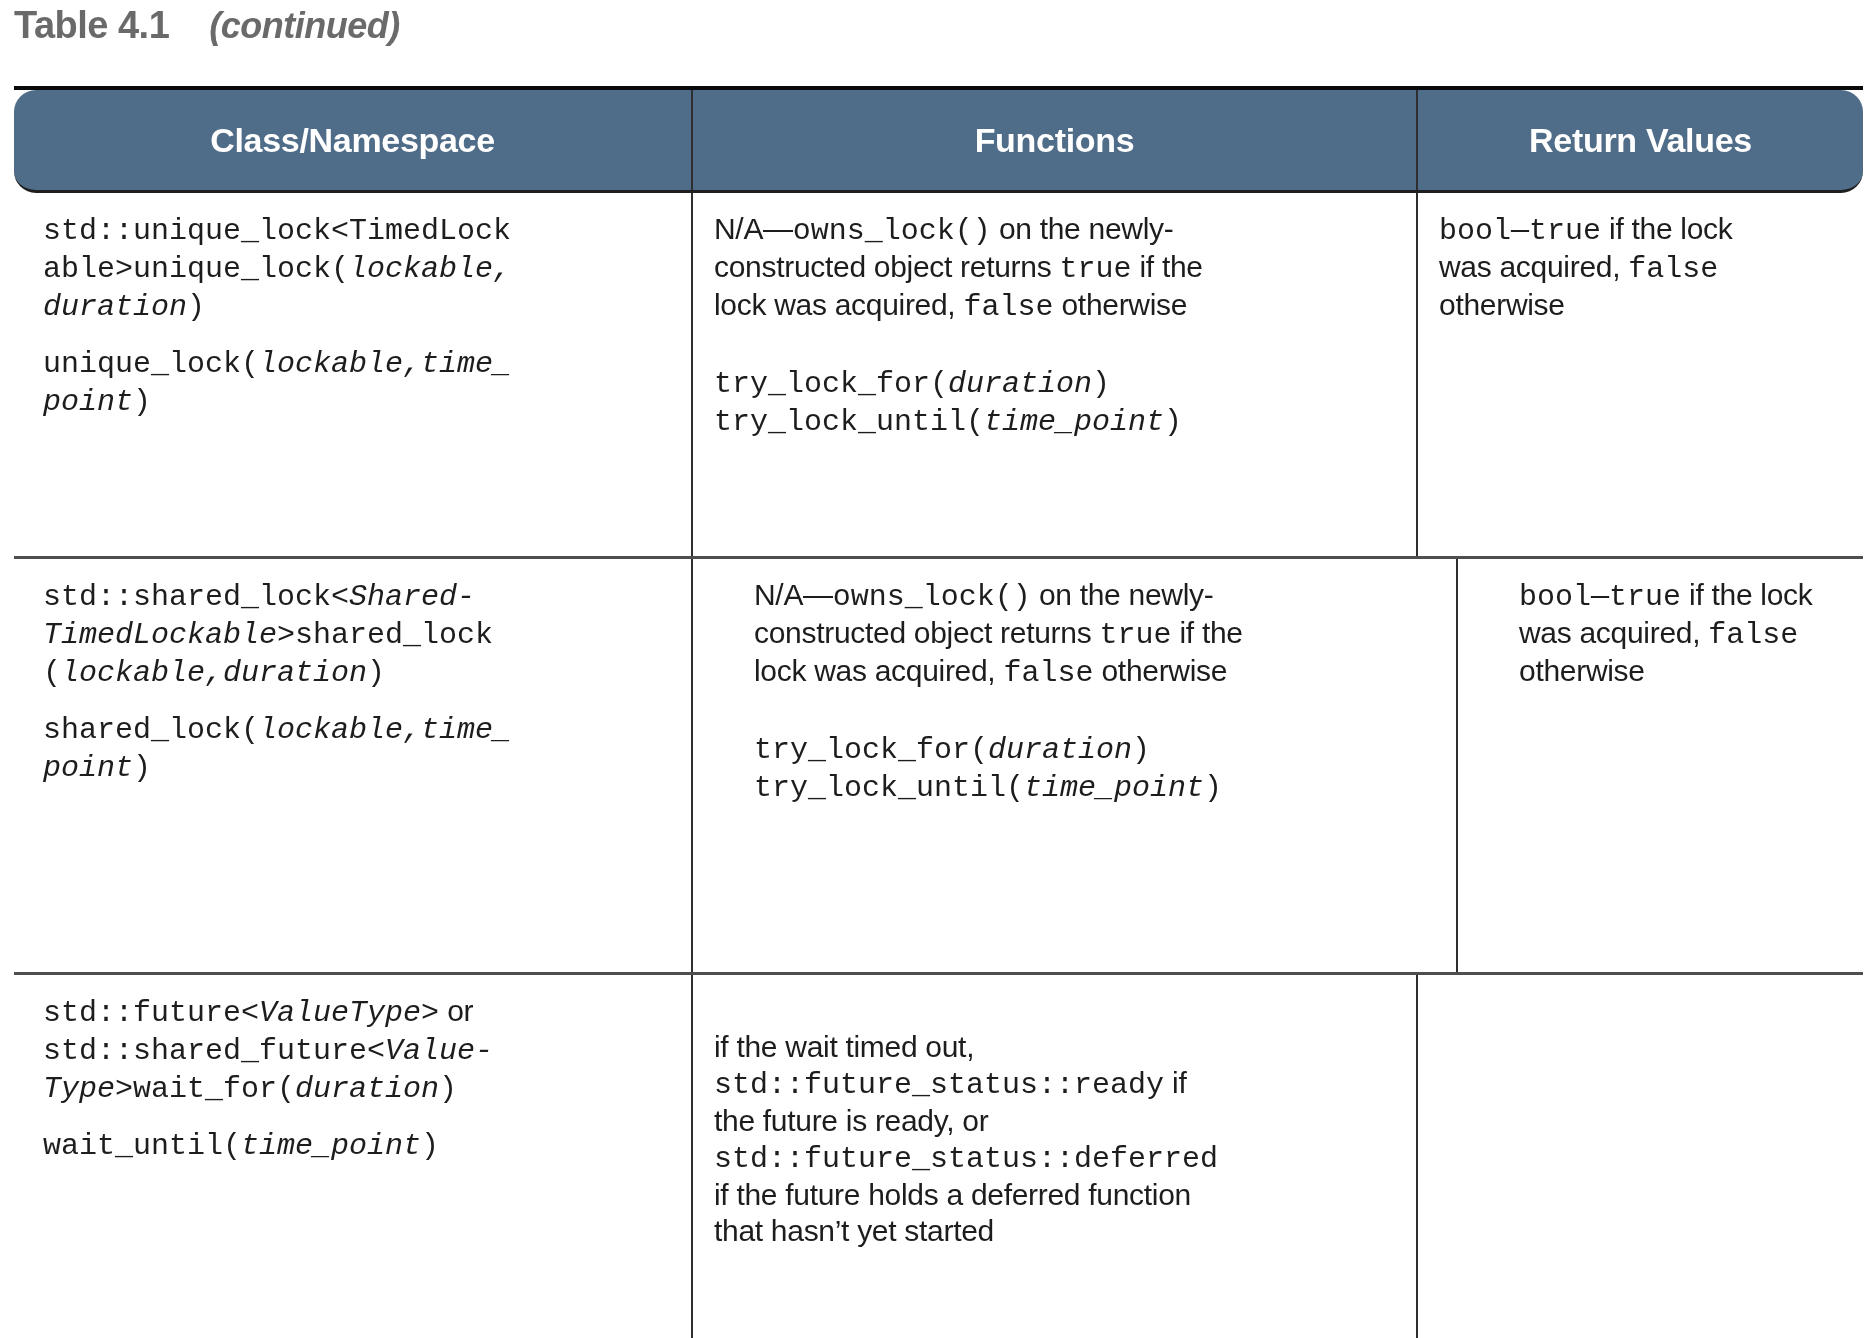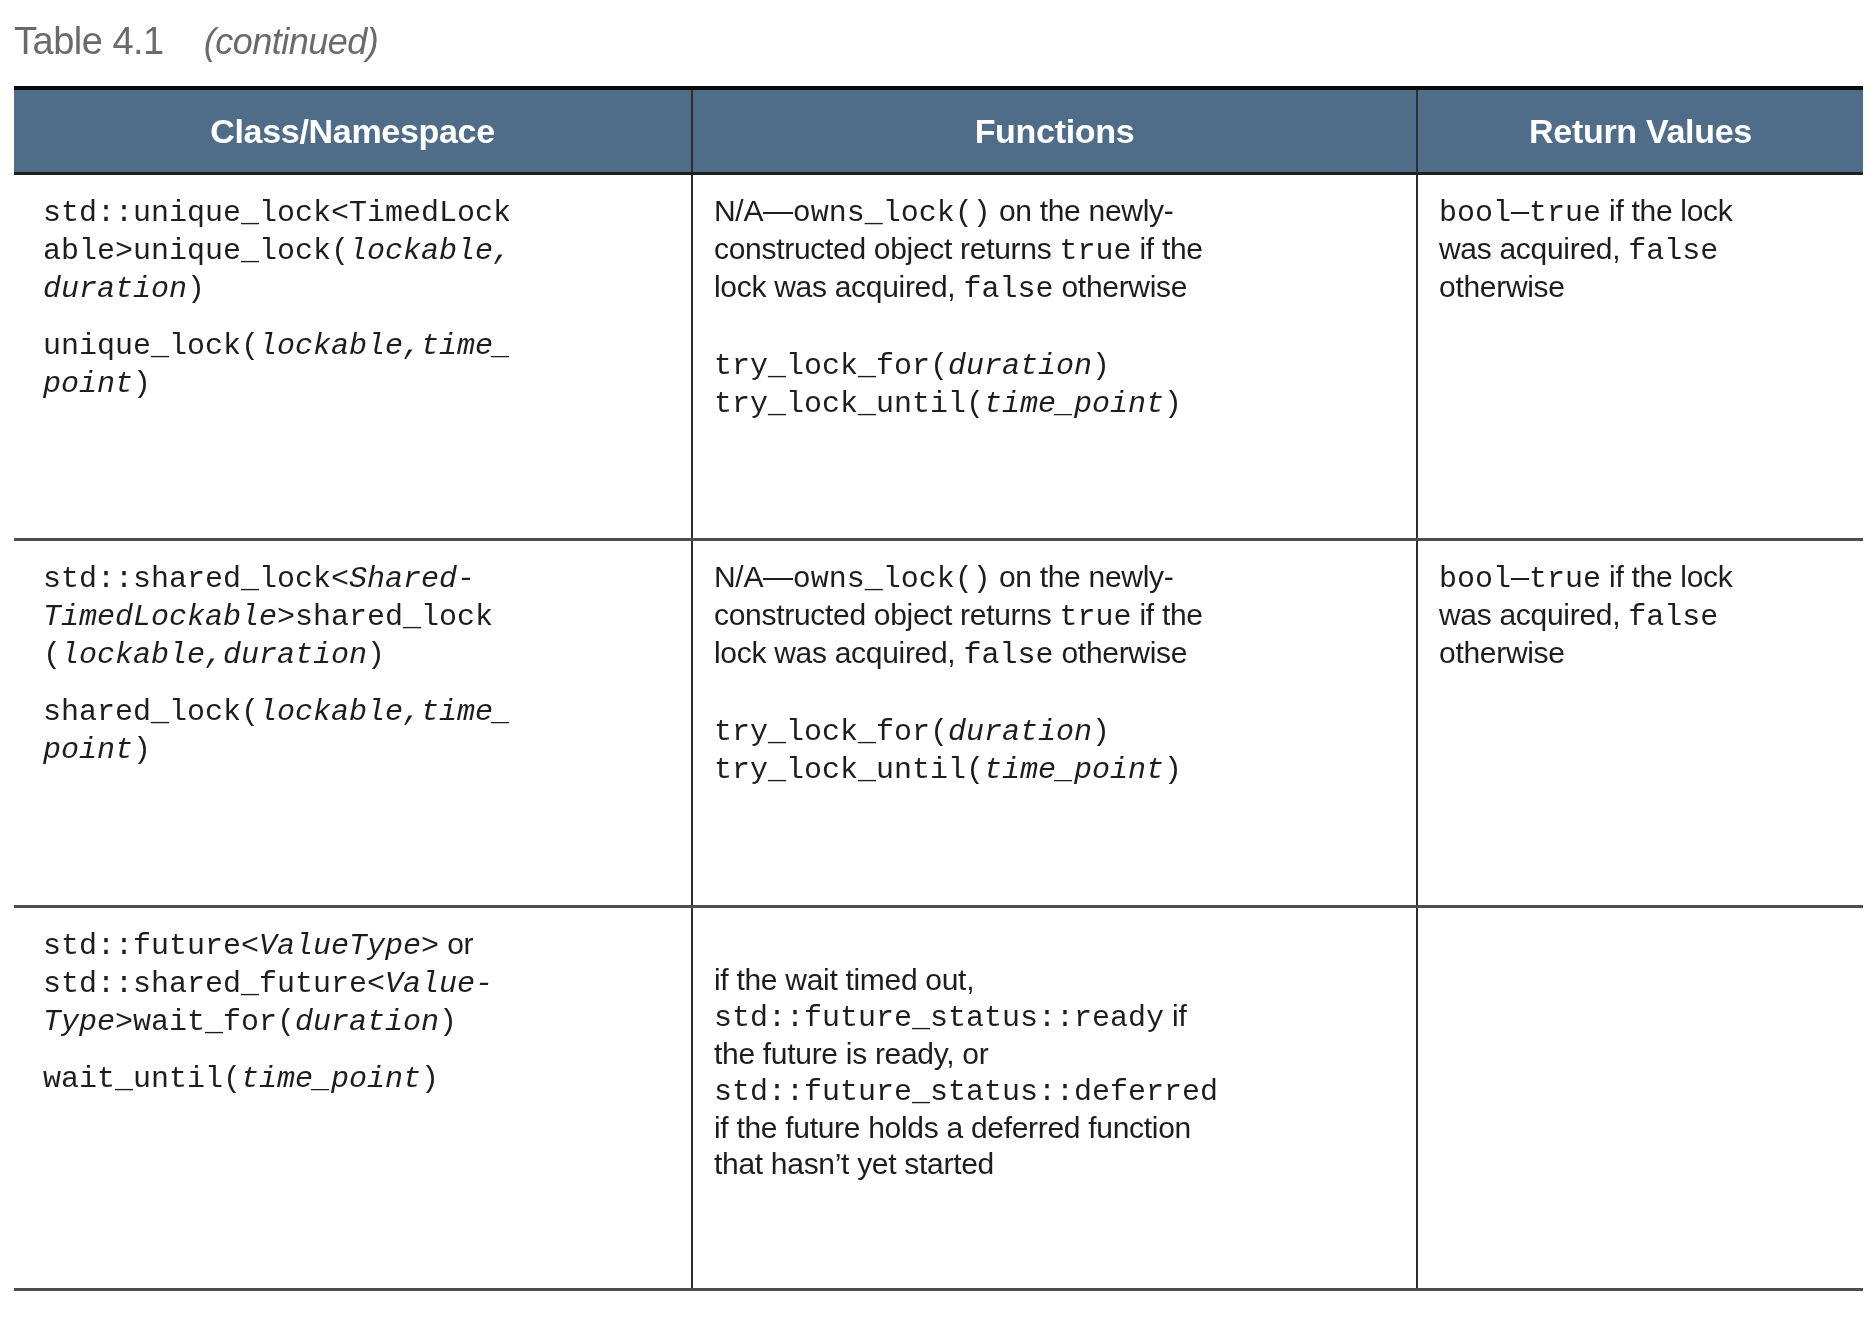--- a/index.html
+++ b/index.html
@@ -12,46 +12,47 @@
     --border-row:#4e4e4e;
     --border-col:#2e2e2e;
   }
   html,body{margin:0;padding:0;}
   body{
     width:1874px;height:1338px;position:relative;background:#ffffff;
     font-family:"Liberation Sans",sans-serif;color:var(--body-text);
     overflow:hidden;
   }
   .doc-title{
-    position:absolute;left:14px;top:20px;
-    font-size:38px;font-weight:normal;color:var(--title-text);
+    position:absolute;left:14px;top:4px;
+    font-size:38px;font-weight:bold;color:var(--title-text);
     letter-spacing:-0.5px;white-space:nowrap;
   }
   .doc-title .t-cont{
     font-style:italic;font-size:36px;margin-left:40px;letter-spacing:-0.5px;
   }
   .table{
     position:absolute;left:14px;top:86px;width:1849px;
     border-top:4px solid var(--border-heavy);
     border-bottom:3px solid var(--border-row);
   }
   .grid{display:grid;grid-template-columns:679px 725px 445px;}
   .thead{
-    height:85px;box-sizing:border-box;
+    height:103px;box-sizing:border-box;
     background:var(--header-bg);
     border-bottom:3px solid var(--border-header-bottom);
+    border-radius:22px;
   }
   .th{
     display:flex;align-items:center;justify-content:center;
     color:var(--header-text);font-weight:bold;font-size:34px;
     letter-spacing:-0.3px;box-sizing:border-box;
   }
   .trow{box-sizing:border-box;}
   .trow.r1{height:366px;border-bottom:3px solid var(--border-row);}
-  .trow.r2{height:367px;border-bottom:3px solid var(--border-row);}
+  .trow.r2{height:416px;border-bottom:3px solid var(--border-row);gap:40px;}
   .trow.r3{height:380px;}
   .c1,.c2{border-right:2px solid var(--border-col);}
   .td{box-sizing:border-box;font-size:30px;line-height:36px;overflow:hidden;}
   .td.c1{padding:18px 24px 0 29px;}
   .td.c2{padding:18px 32px 0 21px;}
   .td.c3{padding:18px 18px 24px 21px;display:flex;flex-direction:column;justify-content:flex-start;}
   .para{white-space:pre-wrap;}
   .td .para + .para{margin-top:19px;}
   .td.c2 .para + .para{margin-top:39px;}
   .r-m{font-family:"Liberation Mono","DejaVu Sans Mono",monospace;}

